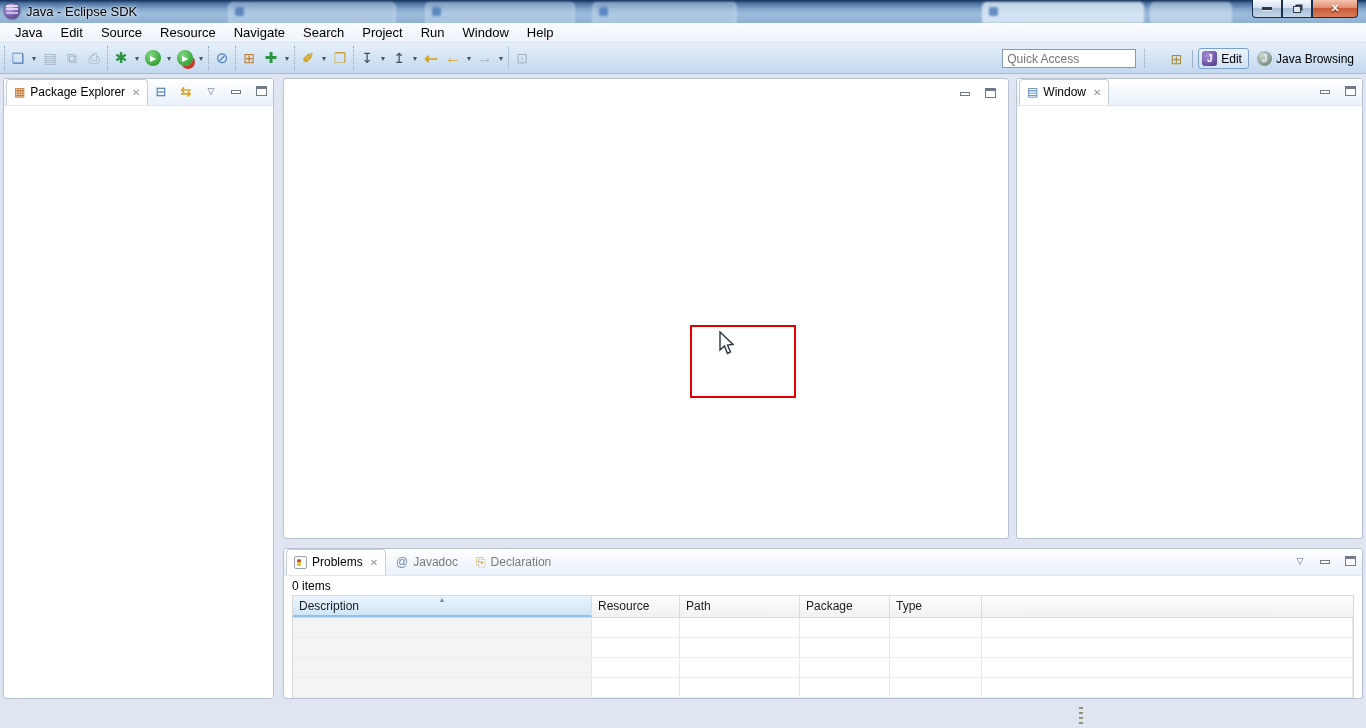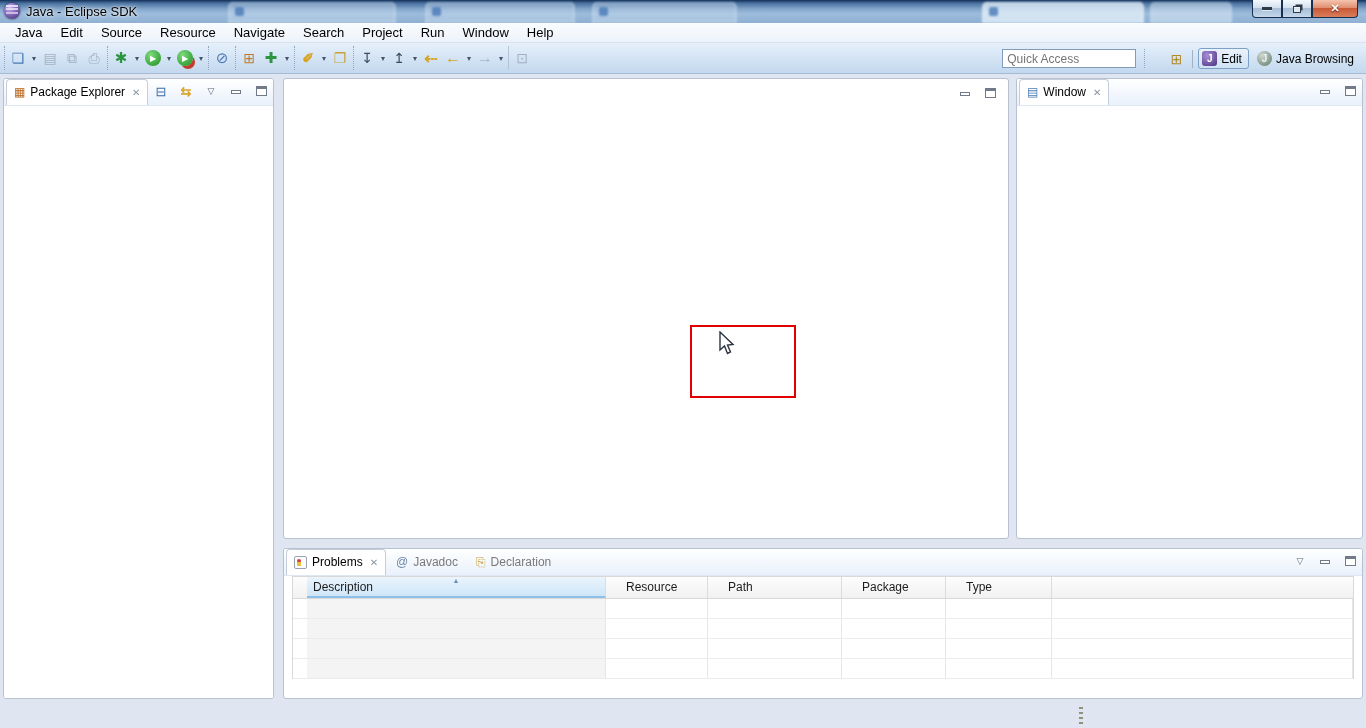--- a/index.html
+++ b/index.html
@@ -101,21 +101,21 @@
   .problems-icon { width:13px; height:13px; border:1px solid #98a2b0; background:#fdfdfd; position:relative; border-radius:2px; }
   .problems-icon::before { content:""; position:absolute; left:2px; top:2px; width:4px; height:4px; border-radius:50%; background:#d23b3b; }
   .problems-icon::after { content:""; position:absolute; left:2px; bottom:2px; width:4px; height:4px; background:#e8c33c; }
   .javadoc-icon { color:#6f87a8; font-size:12px; }
   .decl-icon { color:#c9a23c; font-size:12px; }
   .items-count { padding:3px 0 2px 8px; font-size:12px; }
   .ptable { margin:0 8px; border:1px solid #d9d9d9; border-bottom:none; }
   .prow { display:flex; height:20px; }
   .prow.header { height:22px; background:linear-gradient(180deg,#fdfdfd,#f1f1f1); border-bottom:1px solid #d9d9d9; }
   .pcell { border-right:1px solid #dcdcdc; padding:3px 5px 0 6px; font-size:12px; color:#1c1c1c;
-    white-space:nowrap; overflow:hidden; position:relative;margin-left:14px; }
+    white-space:nowrap; overflow:hidden; position:relative; }
   .prow.header .pcell.sorted { background:linear-gradient(180deg,#eaf4fd,#cfe6f8); border-bottom:2px solid #8ec0e8; }
   .sort-arrow { position:absolute; top:0px; left:50%; transform:translateX(-50%); font-size:7px; color:#6a8fb5; line-height:7px; }
   .c0 { width:299px; } .c1 { width:88px; } .c2 { width:120px; } .c3 { width:90px; } .c4 { width:92px; } .cf { flex:1; border-right:none; }
   .prow.body { border-bottom:1px solid #ececec; background:#fff; }
   .prow.body .c0 { background:#f4f4f4; }
   .prow.body .pcell { border-right:1px solid #e6e6e6; }
 
   
   .statusbar { position:absolute; left:0; bottom:0; width:1366px; height:27px; }
   .trim-dots { position:absolute; left:1079px; top:6px; width:4px; height:17px;
@@ -310,20 +310,21 @@
       <div class="view-toolbar">
         <span class="vbtn i-chevron">▽</span>
         <span class="vbtn">
             <span class="i-min"></span>
           </span>
         <span class="vbtn">
             <span class="i-max"></span>
           </span>
       </div>
     </div>
+    <div class="items-count">0 items</div>
     <div class="ptable">
       <div class="prow header">
         <div class="pcell c0 sorted">
           <span class="sort-arrow">▲</span>
           <span>Description</span>
         </div>
         <div class="pcell c1"><span>Resource</span></div>
         <div class="pcell c2"><span>Path</span></div>
         <div class="pcell c3"><span>Package</span></div>
         <div class="pcell c4"><span>Type</span></div>

